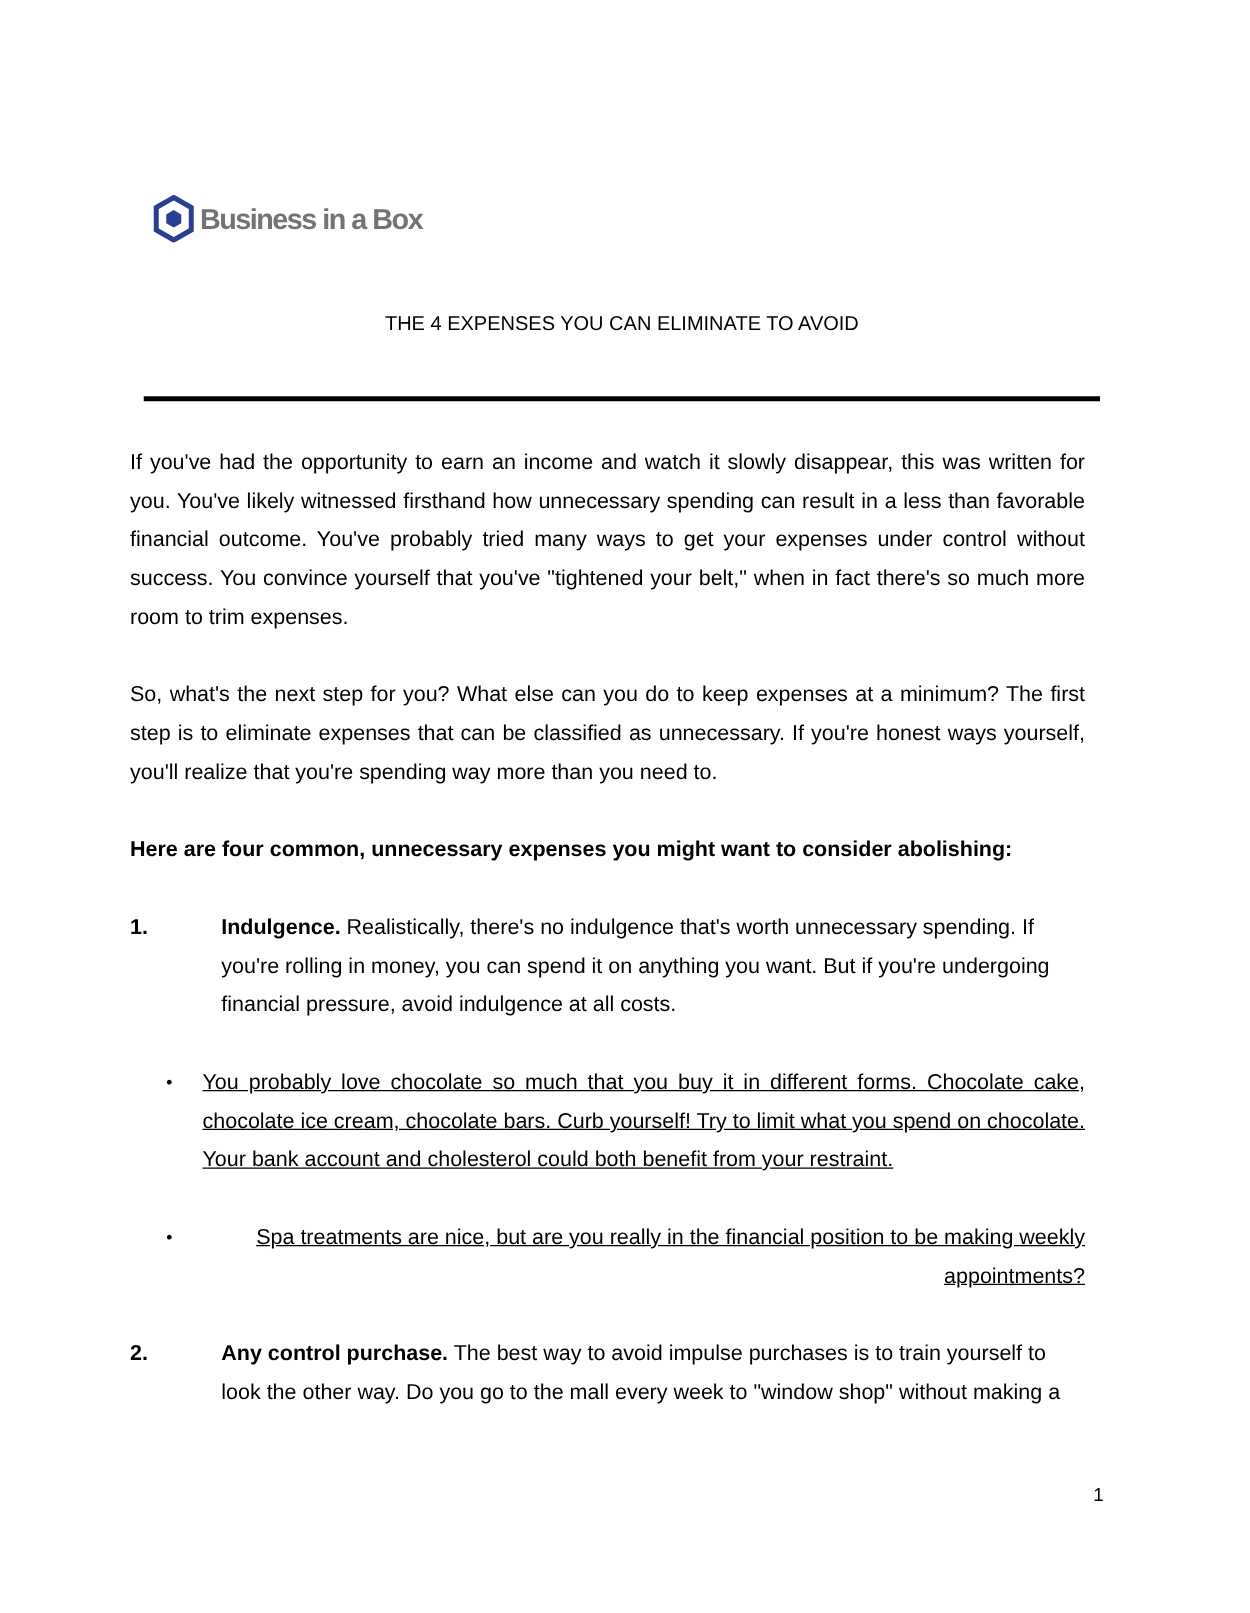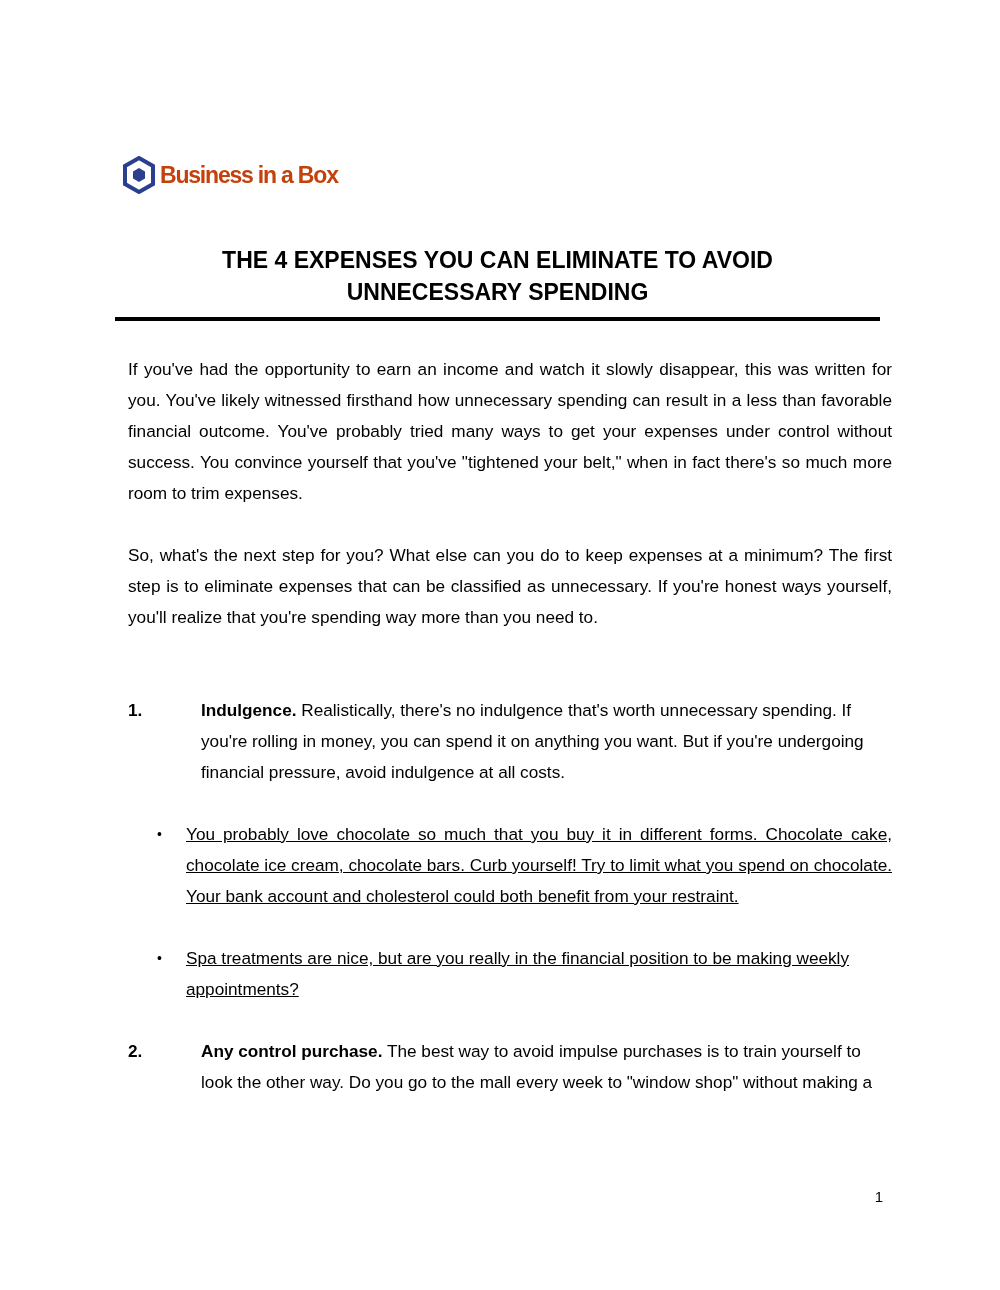--- a/index.html
+++ b/index.html
@@ -4,28 +4,28 @@
   <style>
     html, body { margin: 0; padding: 0; background: #ffffff; }
     body {
       width: 1000px; height: 1290px; position: relative; overflow: hidden;
       font-family: "Liberation Sans", sans-serif; color: #000;
     }
     .logo { position: absolute; left: 122px; top: 155px; height: 40px; display: flex; align-items: center; }
     .logo svg { width: 34px; height: 38px; }
     .logo-text {
       font-family: "Liberation Sans", sans-serif; font-size: 23px; font-weight: bold;
-      color: #c2410c; letter-spacing: -1.2px; margin-left: 4px;
+      color: #737373; letter-spacing: -1.2px; margin-left: 4px;
     }
     .title {
       position: absolute; left: 115px; width: 765px; top: 244px;
-      text-align: center; font-weight: bold; font-size: 23px; line-height: 32px;
+      text-align: center; font-weight: normal; font-size: 16px; line-height: 32px;
     }
     .rule { position: absolute; left: 115px; width: 765px; top: 317px; height: 4px; background: #000; }
-    .content { position: absolute; left: 128px; width: 764px; top: 354px; font-size: 17.2px; line-height: 31px; }
+    .content { position: absolute; left: 104px; width: 764px; top: 354px; font-size: 17.2px; line-height: 31px; }
     p { margin: 0; text-align: justify; }
     .gap { height: 31px; }
     .lead { font-weight: bold; }
     .item { display: flex; }
     .item .num { width: 29px; flex: none; font-weight: bold; }
     .item .body { flex: 1; margin-left: 44px; }
     .bullets { margin-left: 29px; }
     .bullet { display: flex; }
     .bullet .dot { width: 29px; flex: none; font-size: 14px; padding-left: 0px; }
     .bullet .body { flex: 1; text-align: justify; text-decoration: underline; }
@@ -37,45 +37,45 @@
 <div class="logo">
   <svg viewBox="0 0 34 38">
     <polygon points="17,2 31,10 31,28 17,36 3,28 3,10" fill="none" stroke="#2a3f8f" stroke-width="4"></polygon>
     <polygon points="17,12 23,15.5 23,22.5 17,26 11,22.5 11,15.5" fill="#2a3f8f"></polygon>
   </svg>
   <span class="logo-text">Business in a Box</span>
 </div>
 
 <div class="title">
   <div>THE 4 EXPENSES YOU CAN ELIMINATE TO AVOID</div>
-  <div>UNNECESSARY SPENDING</div>
 </div>
 <div class="rule"></div>
 
 <div class="content">
   <p>If you've had the opportunity to earn an income and watch it slowly disappear, this was written for you. You've likely witnessed firsthand how unnecessary spending can result in a less than favorable financial outcome. You've probably tried many ways to get your expenses under control without success. You convince yourself that you've "tightened your belt," when in fact there's so much more room to trim expenses.</p>
   <div class="gap"></div>
   <p>So, what's the next step for you? What else can you do to keep expenses at a minimum? The first step is to eliminate expenses that can be classified as unnecessary. If you're honest ways yourself, you'll realize that you're spending way more than you need to.</p>
   <div class="gap"></div>
+  <p class="lead">Here are four common, unnecessary expenses you might want to consider abolishing:</p>
   <div class="gap"></div>
 
   <div class="item">
     <span class="num">1.</span>
     <span class="body"><b>Indulgence.</b><span> Realistically, there's no indulgence that's worth unnecessary spending. If you're rolling in money, you can spend it on anything you want. But if you're undergoing financial pressure, avoid indulgence at all costs.</span></span>
   </div>
   <div class="gap"></div>
   <div class="bullets">
     <div class="bullet">
       <span class="dot">•</span>
       <span class="body">You probably love chocolate so much that you buy it in different forms. Chocolate cake, chocolate ice cream, chocolate bars. Curb yourself! Try to limit what you spend on chocolate. Your bank account and cholesterol could both benefit from your restraint.</span>
     </div>
     <div class="gap"></div>
     <div class="bullet">
       <span class="dot">•</span>
-      <span class="body" style="text-align:left">Spa treatments are nice, but are you really in the financial position to be making weekly appointments?</span>
+      <span class="body" style="text-align:right">Spa treatments are nice, but are you really in the financial position to be making weekly appointments?</span>
     </div>
   </div>
   <div class="gap"></div>
 
   <div class="item">
     <span class="num">2.</span>
     <span class="body"><b>Any control purchase.</b><span> The best way to avoid impulse purchases is to train yourself to look the other way. Do you go to the mall every week to "window shop" without making a</span></span>
   </div>
 </div>
 

